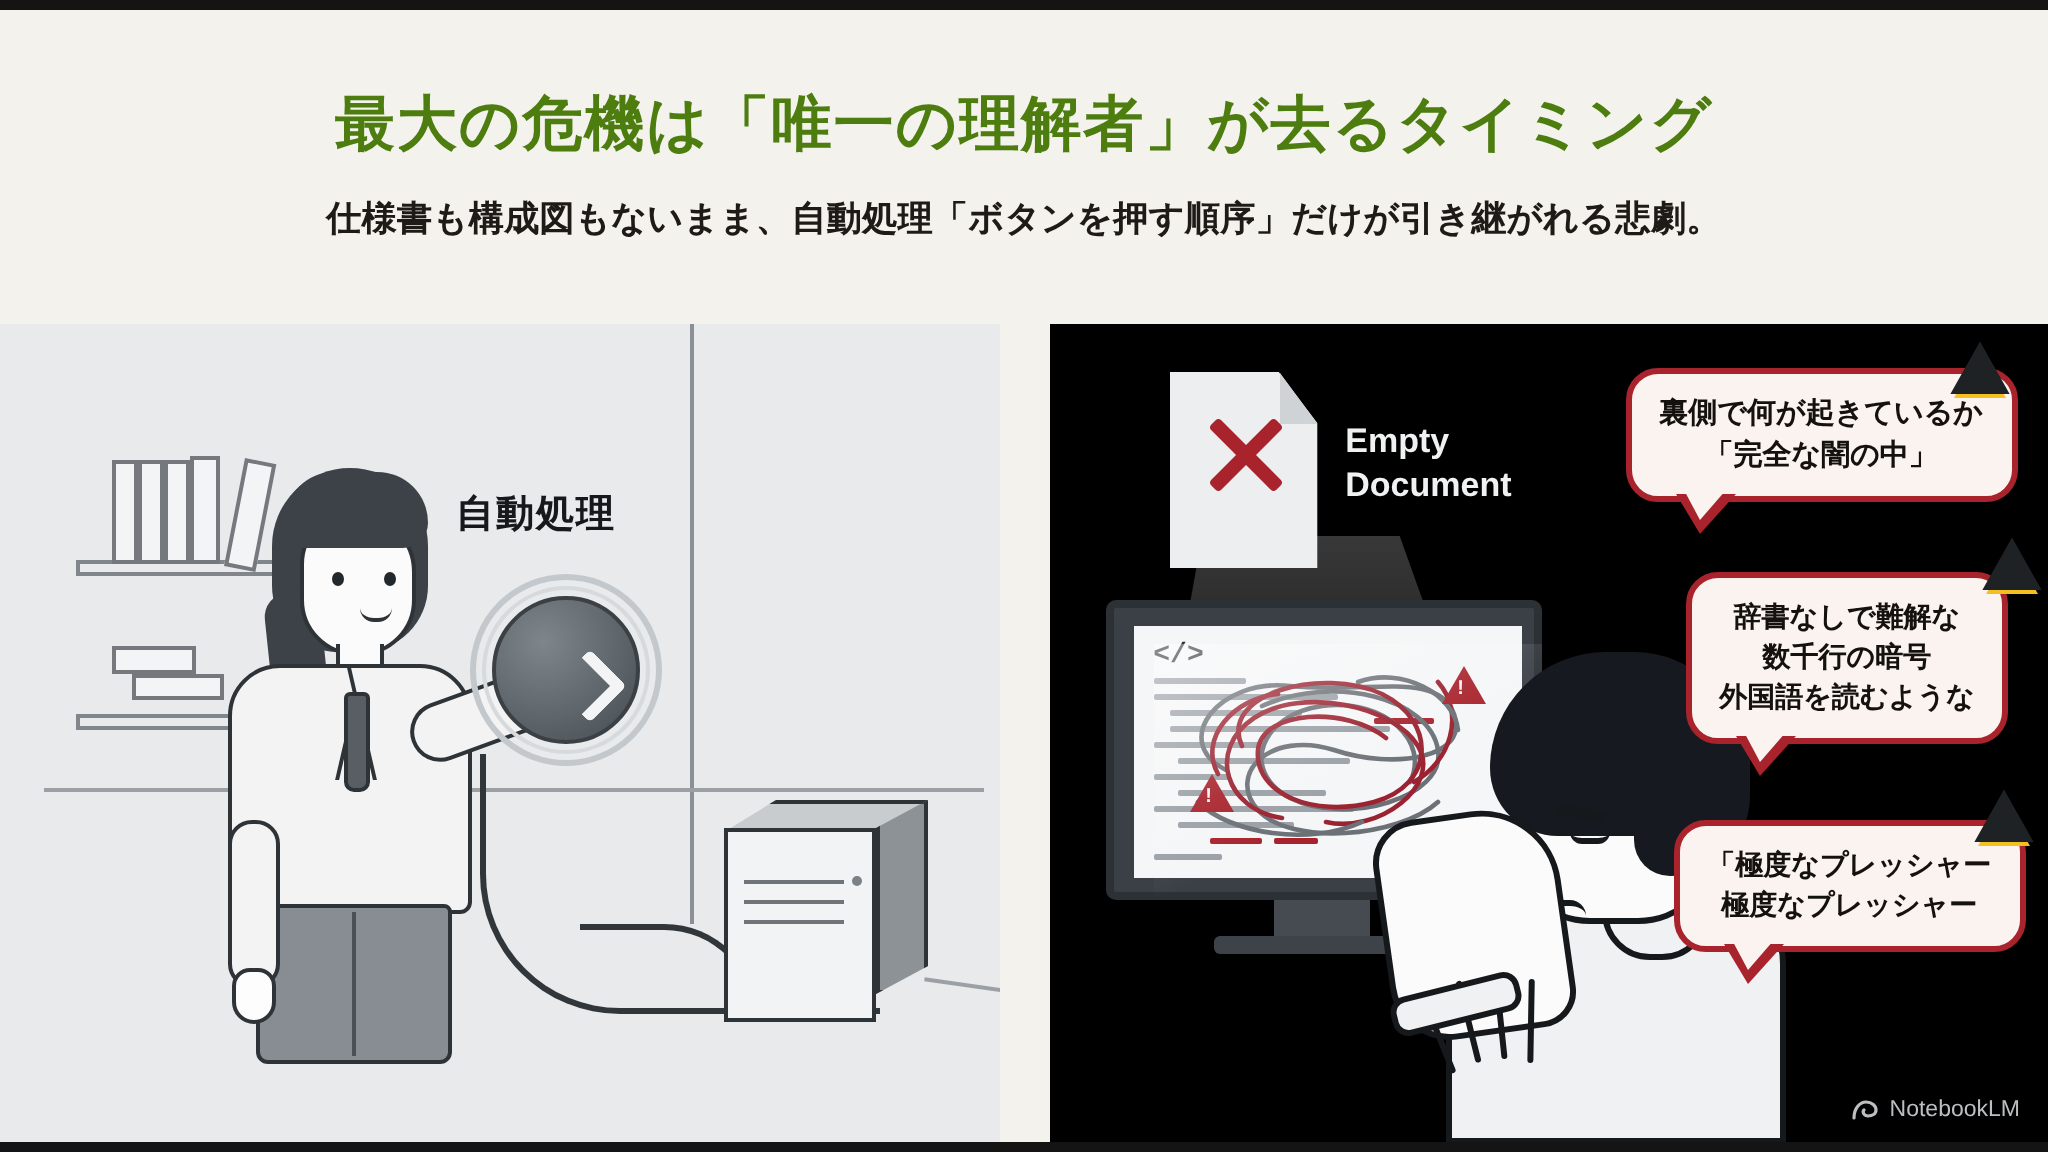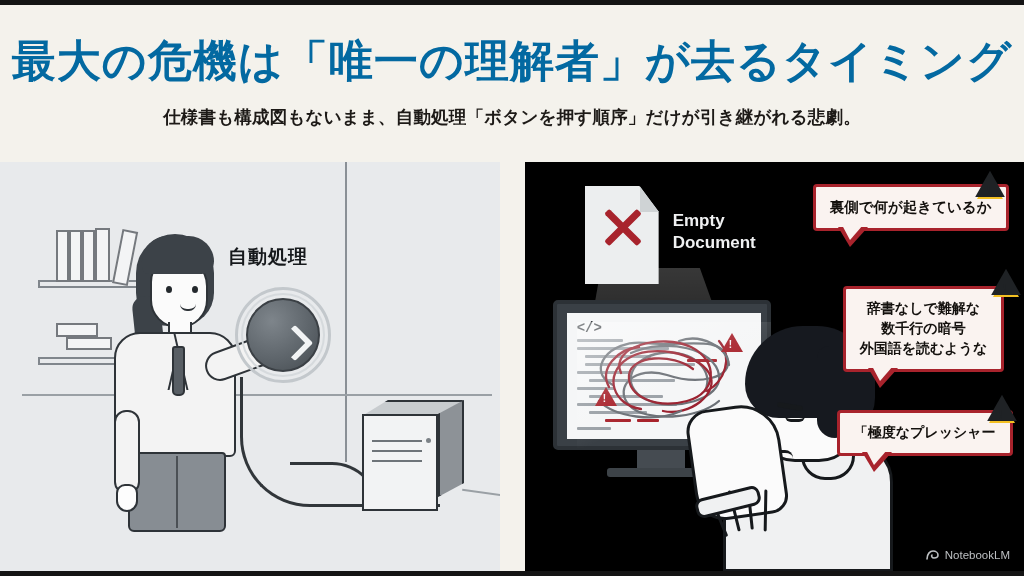--- a/index.html
+++ b/index.html
@@ -8,21 +8,21 @@
 
   .slide { position:relative; width:1024px; height:576px; background:#f4f2ec; overflow:hidden; }
 
   .edge-bar { position:absolute; left:0; width:1024px; height:5px; background:#141414; z-index:40; }
   .edge-top { top:0; }
   .edge-bottom { bottom:0; }
 
   
   .header { position:absolute; top:5px; left:0; width:1024px; height:157px; background:#f4f2ec;
             display:flex; flex-direction:column; align-items:center; justify-content:center; }
-  .title { font-family:"Liberation Serif", serif; font-weight:bold; font-size:44px; color:#0369a1;
+  .title { font-family:"Liberation Serif", serif; font-weight:bold; font-size:30px; color:#4d7c0f;
            letter-spacing:1px; line-height:1.1; white-space:nowrap; }
   .subtitle { margin-top:18px; font-family:"Liberation Sans", sans-serif; font-weight:bold;
               font-size:17.5px; color:#1d1a17; letter-spacing:0.2px; white-space:nowrap; }
 
   
   .panels { position:absolute; top:162px; left:0; width:1024px; height:409px; display:flex; }
   .panel-left { position:relative; width:512px; height:409px; background:#e8eaec; overflow:hidden;padding-left:12px; }
   .panel-right { position:relative; width:512px; height:409px; background:#000000; overflow:hidden;margin-left:25px; }
 
   
@@ -183,21 +183,21 @@
   .f2 { left:32px; top:80px; transform:rotate(-6deg); }
   .f3 { left:48px; top:80px; transform:rotate(2deg); }
   .f4 { left:63px; top:84px; transform:rotate(9deg); }
 
   .stress { position:absolute; left:138px; top:114px; width:58px; height:34px; }
   .sx { position:absolute; left:326px; top:268px; width:0; height:0;
         border-left:14px solid transparent; border-right:14px solid transparent;
         border-bottom:22px solid #a8232c; opacity:0.85; }
 
   
-  .callout { position:absolute; background:#faf3f0; border:3px solid #a8232c; border-radius:4px;
+  .callout { position:absolute; background:#faf3f0; border:3px solid #a8232c; border-radius:16px;
              padding:10px 14px; font-family:"Liberation Sans", sans-serif; font-weight:bold;
              color:#14110e; text-align:center; line-height:1.42; font-size:14.5px; white-space:nowrap; }
   .callout .tail { position:absolute; left:22px; bottom:-19px; width:0; height:0;
                    border-left:12px solid transparent; border-right:18px solid transparent;
                    border-top:20px solid #a8232c; }
   .callout .tail::after { content:""; position:absolute; left:-8px; top:-22px; width:0; height:0;
                    border-left:8px solid transparent; border-right:13px solid transparent;
                    border-top:15px solid #faf3f0; }
   .c1 { left:288px; top:22px; }
   .c2 { left:318px; top:124px; font-size:14px; }
@@ -367,34 +367,36 @@
             <ellipse cx="28" cy="17" rx="24" ry="11"></ellipse>
             <ellipse cx="26" cy="17" rx="17" ry="7"></ellipse>
             <path d="M46,8 L54,2"></path>
           </g>
         </svg>
       </div>
       <div class="sx"></div>
 
       <div class="callout c1">
         <div>裏側で何が起きているか</div>
+        <div>「完全な闇の中」</div>
         <div class="tail"></div>
       </div>
       <div class="warn-tri wt1"></div>
 
       <div class="callout c2">
         <div>辞書なしで難解な</div>
         <div>数千行の暗号</div>
         <div>外国語を読むような</div>
         <div class="tail"></div>
       </div>
       <div class="warn-tri wt2"></div>
 
       <div class="callout c3">
         <div>「極度なプレッシャー</div>
+        <div>極度なプレッシャー</div>
         <div class="tail"></div>
       </div>
       <div class="warn-tri wt3"></div>
 
       <div class="nblm">
         <svg class="nblm-ico" viewBox="0 0 13 11">
           <path d="M1,9 C1,4 4,1 7,1 C10,1 12,3 12,5 C12,7 10,8 8,8 C6,8 5,6 6,5" fill="none" stroke="#d7dadd" stroke-width="1.6" stroke-linecap="round"></path>
         </svg>
         <span>NotebookLM</span>
       </div>

